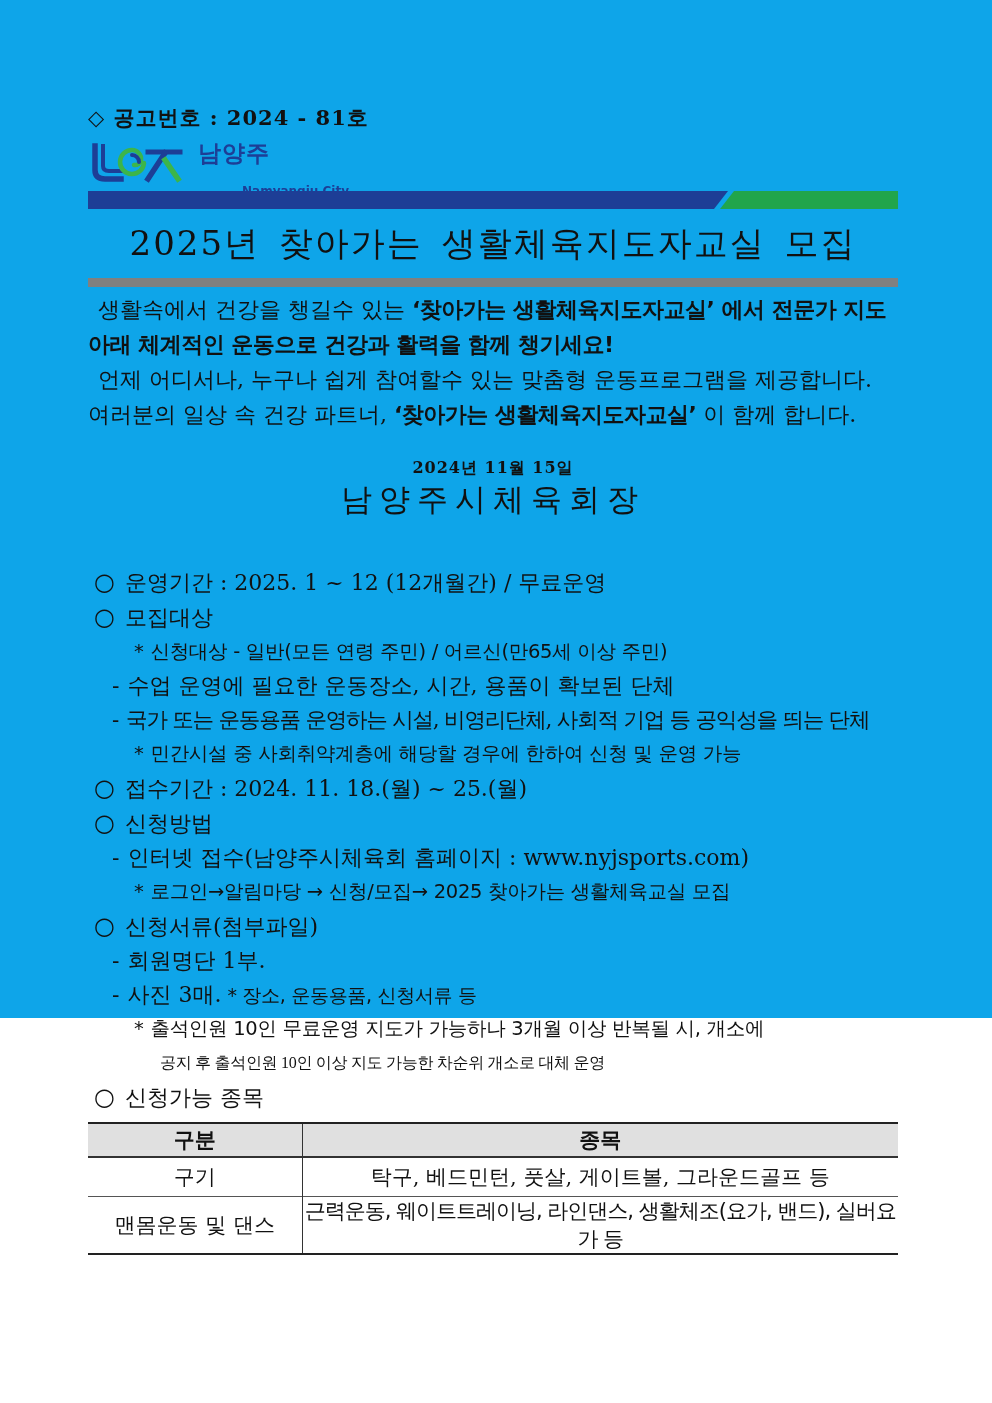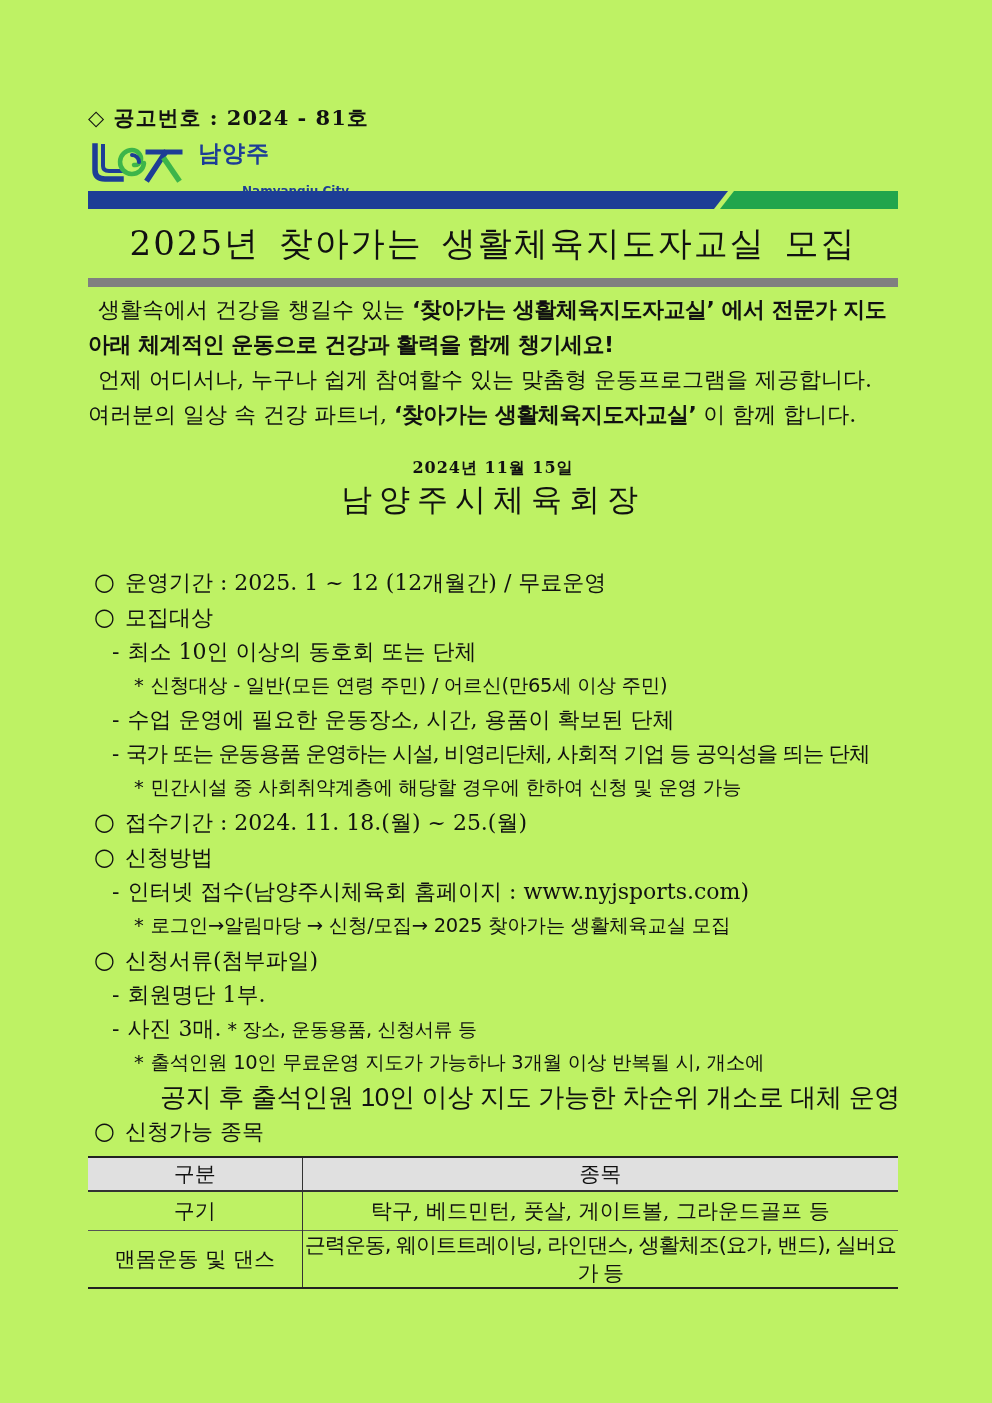--- a/index.html
+++ b/index.html
@@ -2,21 +2,21 @@
 <html lang="ko"><head>
 <meta charset="utf-8">
 <style>
   * { margin: 0; padding: 0; box-sizing: border-box; }
   html, body { background: #ffffff; }
   body {
     width: 992px; height: 1403px;
     font-family: "DejaVu Serif", "Liberation Serif", serif;
     color: #111; overflow: hidden;
   }
-  .page { width: 992px; height: 1403px; position: relative; background: #bef264; }
+  .page { width: 992px; height: 1018px; position: relative; background: #0ea5e9; }
   .content { position: absolute; left: 88px; top: 0; width: 810px; }
 
   
   .notice-no {
     margin-top: 104px;
     font-size: 21px; font-weight: bold; letter-spacing: 1px;
   }
 
   
   .logo-row { margin-top: 8px; display: flex; align-items: flex-start; height: 48px; }
@@ -73,37 +73,37 @@
   .lv-dash { padding-left: 24px; }
   .lv-dash .marker { margin-right: 8px; }
   .lv-star {
     padding-left: 46px;
     font-family: "DejaVu Sans", "Liberation Sans", sans-serif;
     font-size: 19.5px; letter-spacing: -0.3px;
   }
   .lv-star .marker { margin-right: 7px; }
   .lv-cont {
     padding-left: 72px;
-    font-family: Liberation Sans, sans-serif;
-    font-size: 26px; letter-spacing: -0.3px;
+    font-family: Liberation Serif, serif;
+    font-size: 16px; letter-spacing: -0.3px;
   }
   .condensed { letter-spacing: -1.2px; font-size: 21.5px; }
   .inline-note {
     font-family: "DejaVu Sans", "Liberation Sans", sans-serif;
     font-size: 19px; letter-spacing: -0.3px; margin-left: 6px;
   }
 
   
   .sports-table {
     margin-top: 7px; width: 810px; border-collapse: collapse;
     border-top: 2px solid #222; border-bottom: 2px solid #222;
   }
   .sports-table th, .sports-table td { text-align: center; vertical-align: middle; }
   .sports-table th {
-    background: #e0e0e0; font-size: 21px; font-weight: normal;
+    background: #e0e0e0; font-size: 21px; font-weight: bold;
     height: 34px; border-bottom: 2px solid #333; text-align: center;
   }
   .sports-table td { height: 39px; font-size: 21px; }
   .sports-table tr + tr td { border-top: 1px solid #555; }
   .col-division { width: 214px; }
   .vline { border-right: 1.5px solid #333; }
   .cell-sans {
     font-family: "DejaVu Sans", "Liberation Sans", sans-serif;
     font-size: 19px; letter-spacing: -1px;
   }
@@ -159,21 +159,20 @@
     </div>
 
     <div class="signature">
       <div class="sig-date">2024년 11월 15일</div>
       <div class="sig-org">남양주시체육회장</div>
     </div>
 
     <div class="list">
       <div class="li lv-circle"><span class="marker">○</span><span>운영기간 : 2025. 1 ~ 12 (12개월간) / 무료운영</span></div>
       <div class="li lv-circle"><span class="marker">○</span><span>모집대상</span></div>
-      <div class="li lv-dash"><span class="marker">-</span><span>최소 10인 이상의 동호회 또는 단체</span></div>
       <div class="li lv-star"><span class="marker">*</span><span>신청대상 - 일반(모든 연령 주민) / 어르신(만65세 이상 주민)</span></div>
       <div class="li lv-dash"><span class="marker">-</span><span>수업 운영에 필요한 운동장소, 시간, 용품이 확보된 단체</span></div>
       <div class="li lv-dash condensed"><span class="marker">-</span><span>국가 또는 운동용품 운영하는 시설, 비영리단체, 사회적 기업 등 공익성을 띄는 단체</span></div>
       <div class="li lv-star"><span class="marker">*</span><span>민간시설 중 사회취약계층에 해당할 경우에 한하여 신청 및 운영 가능</span></div>
       <div class="li lv-circle"><span class="marker">○</span><span>접수기간 : 2024. 11. 18.(월) ~ 25.(월)</span></div>
       <div class="li lv-circle"><span class="marker">○</span><span>신청방법</span></div>
       <div class="li lv-dash"><span class="marker">-</span><span>인터넷 접수(남양주시체육회 홈페이지 : www.nyjsports.com)</span></div>
       <div class="li lv-star"><span class="marker">*</span><span>로그인→알림마당 → 신청/모집→ 2025 찾아가는 생활체육교실 모집</span></div>
       <div class="li lv-circle"><span class="marker">○</span><span>신청서류(첨부파일)</span></div>
       <div class="li lv-dash"><span class="marker">-</span><span>회원명단 1부.</span></div>

